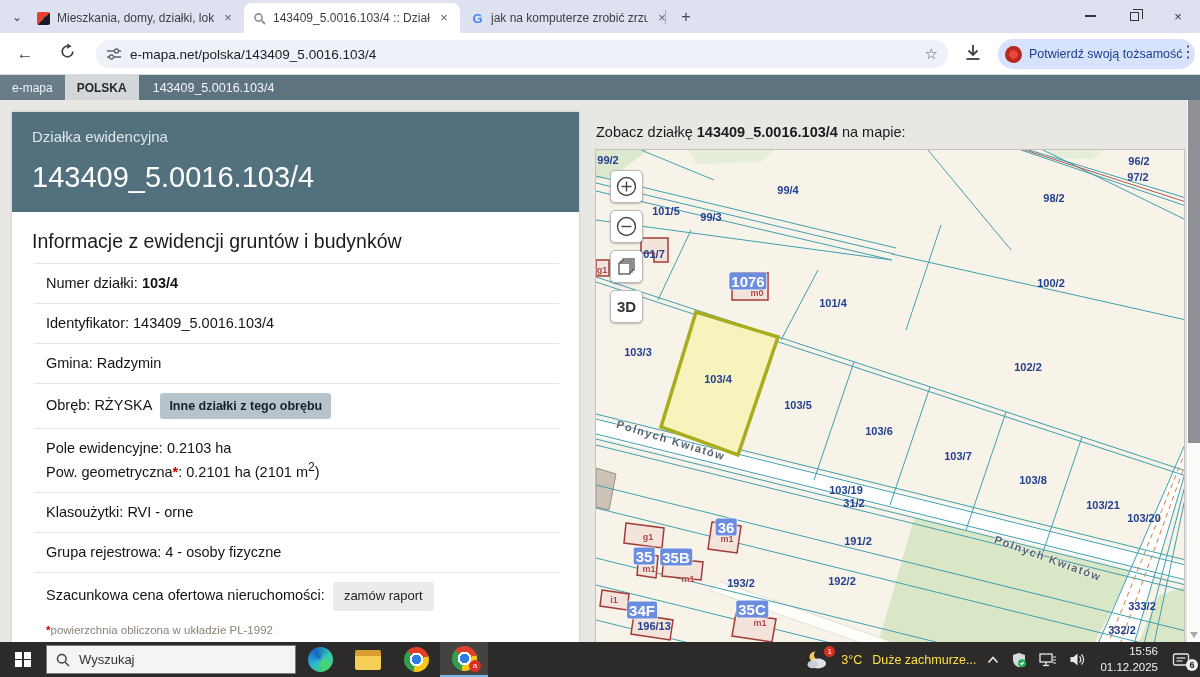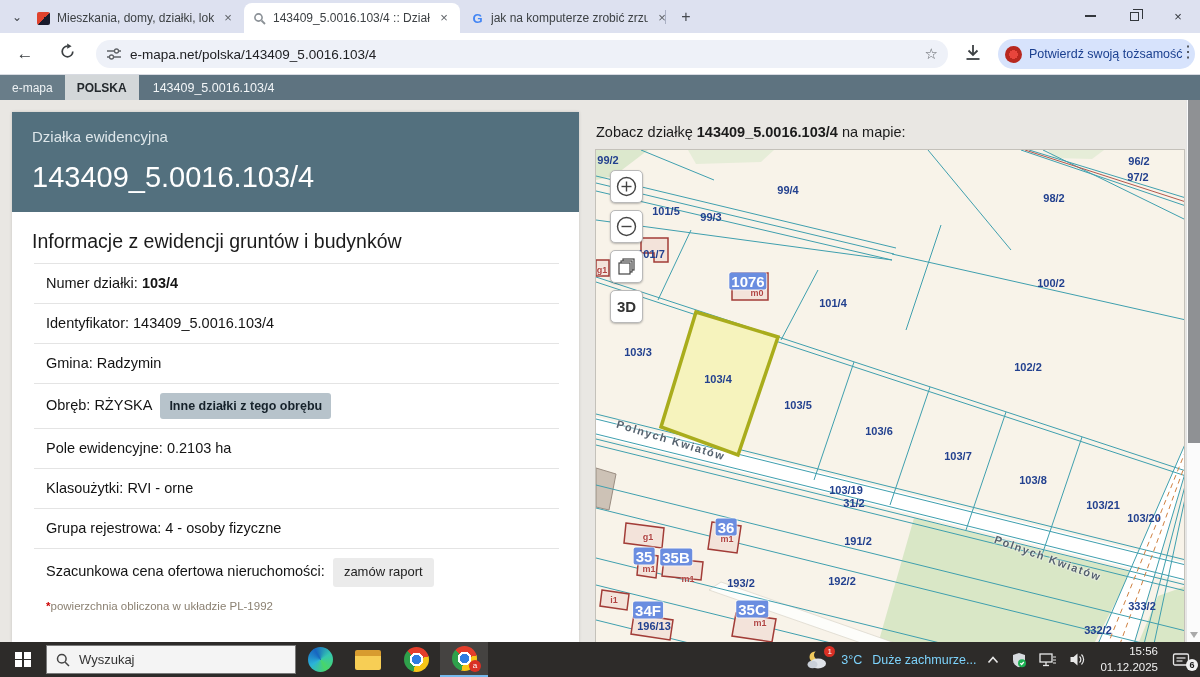--- a/index.html
+++ b/index.html
@@ -83,21 +83,21 @@
   .task-ico { width:48px; height:35px; display:flex; align-items:center; justify-content:center; position:relative; }
   .task-ico.active { background:#454341; border-bottom:2px solid #76b9ed; }
   .edge-ico { width:25px; height:25px; border-radius:50%; background:conic-gradient(from 150deg,#49d668,#2bb3d8,#1765c0,#35c7b0,#49d668); }
   .folder-ico { width:26px; height:20px; border-radius:2px; background:linear-gradient(#d89c2f 0 28%,#f7ce55 28%); position:relative; }
   .chrome-ico { width:25px; height:25px; border-radius:50%;
     background:radial-gradient(circle,#2f7de1 0 27%, #fff 28% 38%, rgba(0,0,0,0) 39%),
                conic-gradient(from -45deg,#e43e2b 0 120deg,#f7c617 120deg 240deg,#2fa04b 240deg 360deg); }
   .badge-red { position:absolute; right:7px; bottom:3px; width:12px; height:12px; border-radius:50%; background:#d93025; color:#fff; font-size:8px; text-align:center; line-height:12px; }
   .tray { margin-left:auto; display:flex; align-items:center; height:35px; }
   .tray .titem { display:flex; align-items:center; justify-content:center; padding:0 6px; height:35px; position:relative; }
-  .tray .wtext { color:#7dd3fc; font-size:12.5px; padding:0 5px; }
+  .tray .wtext { color:#fde047; font-size:12.5px; padding:0 5px; }
   .wbadge { position:absolute; right:1px; top:4px; width:11px; height:11px; border-radius:50%; background:#d93025; color:#fff; font-size:8px; text-align:center; line-height:11px; }
   .clock { color:#f0f0f0; font-size:11.5px; text-align:right; line-height:1.35; padding:0 8px; }
   .nbadge { position:absolute; right:2px; bottom:6px; width:12px; height:12px; border-radius:50%; background:#f0f0f0; color:#1b1b1b; font-size:9px; font-weight:bold; text-align:center; line-height:12px; }
 </style>
 </head>
 <body>
 
 <div class="tabstrip">
   <div class="tab-chevron">⌄</div>
 
@@ -197,20 +197,21 @@
         <span>Identyfikator:</span> <span>143409_5.0016.103/4</span>
       </div>
       <div class="row">
         <span>Gmina:</span> <span>Radzymin</span>
       </div>
       <div class="row">
         <span>Obręb:</span> <span>RŻYSKA</span><span class="btn-obreb">Inne działki z tego obrębu</span>
       </div>
       <div class="row">
         <div><span>Pole ewidencyjne:</span> <span>0.2103 ha</span></div>
+        <div><span>Pow. geometryczna</span><span class="red">*</span><span>: 0.2101 ha (2101 m</span><sup>2</sup><span>)</span></div>
       </div>
       <div class="row">
         <span>Klasoużytki:</span> <span>RVI - orne</span>
       </div>
       <div class="row">
         <span>Grupa rejestrowa:</span> <span>4 - osoby fizyczne</span>
       </div>
       <div class="row">
         <span>Szacunkowa cena ofertowa nieruchomości:</span><span class="btn-raport">zamów raport</span>
       </div>
@@ -320,28 +321,28 @@
       <span class="mlabel parcel" style="left: 437px; top: 330px;">103/8</span>
       <span class="mlabel parcel" style="left: 250px; top: 340px;">103/19</span>
       <span class="mlabel parcel" style="left: 258px; top: 353px;">31/2</span>
       <span class="mlabel parcel" style="left: 507px; top: 355px;">103/21</span>
       <span class="mlabel parcel" style="left: 548px; top: 368px;">103/20</span>
       <span class="mlabel parcel" style="left: 262px; top: 391px;">191/2</span>
       <span class="mlabel parcel" style="left: 232px; top: 431px; margin-left: 14px;">192/2</span>
       <span class="mlabel parcel" style="left: 145px; top: 433px;">193/2</span>
       <span class="mlabel parcel" style="left: 58px; top: 476px;">196/13</span>
       <span class="mlabel parcel" style="left: 546px; top: 456px;">333/2</span>
-      <span class="mlabel parcel" style="left: 502px; top: 480px;">332/2</span>
+      <span class="mlabel parcel" style="left: 526px; top: 480px;">332/2</span>
       <span class="mlabel street" style="left: 75px; top: 290px; transform: translate(-50%, -50%) rotate(17deg);">Polnych Kwiatów</span>
       <span class="mlabel street" style="left: 452px; top: 408px; transform: translate(-50%, -50%) rotate(20deg);">Polnych Kwiatów</span>
       <span class="mlabel address" style="left: 152px; top: 131px;">1076</span>
       <span class="mlabel address" style="left: 48px; top: 406px;">35</span>
       <span class="mlabel address" style="left: 80px; top: 407px;">35B</span>
       <span class="mlabel address" style="left: 130px; top: 377px;">36</span>
-      <span class="mlabel address" style="left: 52px; top: 460px;">34F</span>
+      <span class="mlabel address" style="left: 46px; top: 460px;">34F</span>
       <span class="mlabel address" style="left: 156px; top: 459px;">35C</span>
       <span class="mlabel bmark" style="left: 161px; top: 143px;">m0</span>
       <span class="mlabel bmark" style="left: 6px; top: 120px;">g1</span>
       <span class="mlabel bmark" style="left: 52px; top: 387px;">g1</span>
       <span class="mlabel bmark" style="left: 53px; top: 419px;">m1</span>
       <span class="mlabel bmark" style="left: 92px; top: 429px;">m1</span>
       <span class="mlabel bmark" style="left: 131px; top: 389px;">m1</span>
       <span class="mlabel bmark" style="left: 164px; top: 473px;">m1</span>
       <span class="mlabel bmark" style="left: 18px; top: 450px;">i1</span>
     </div>

